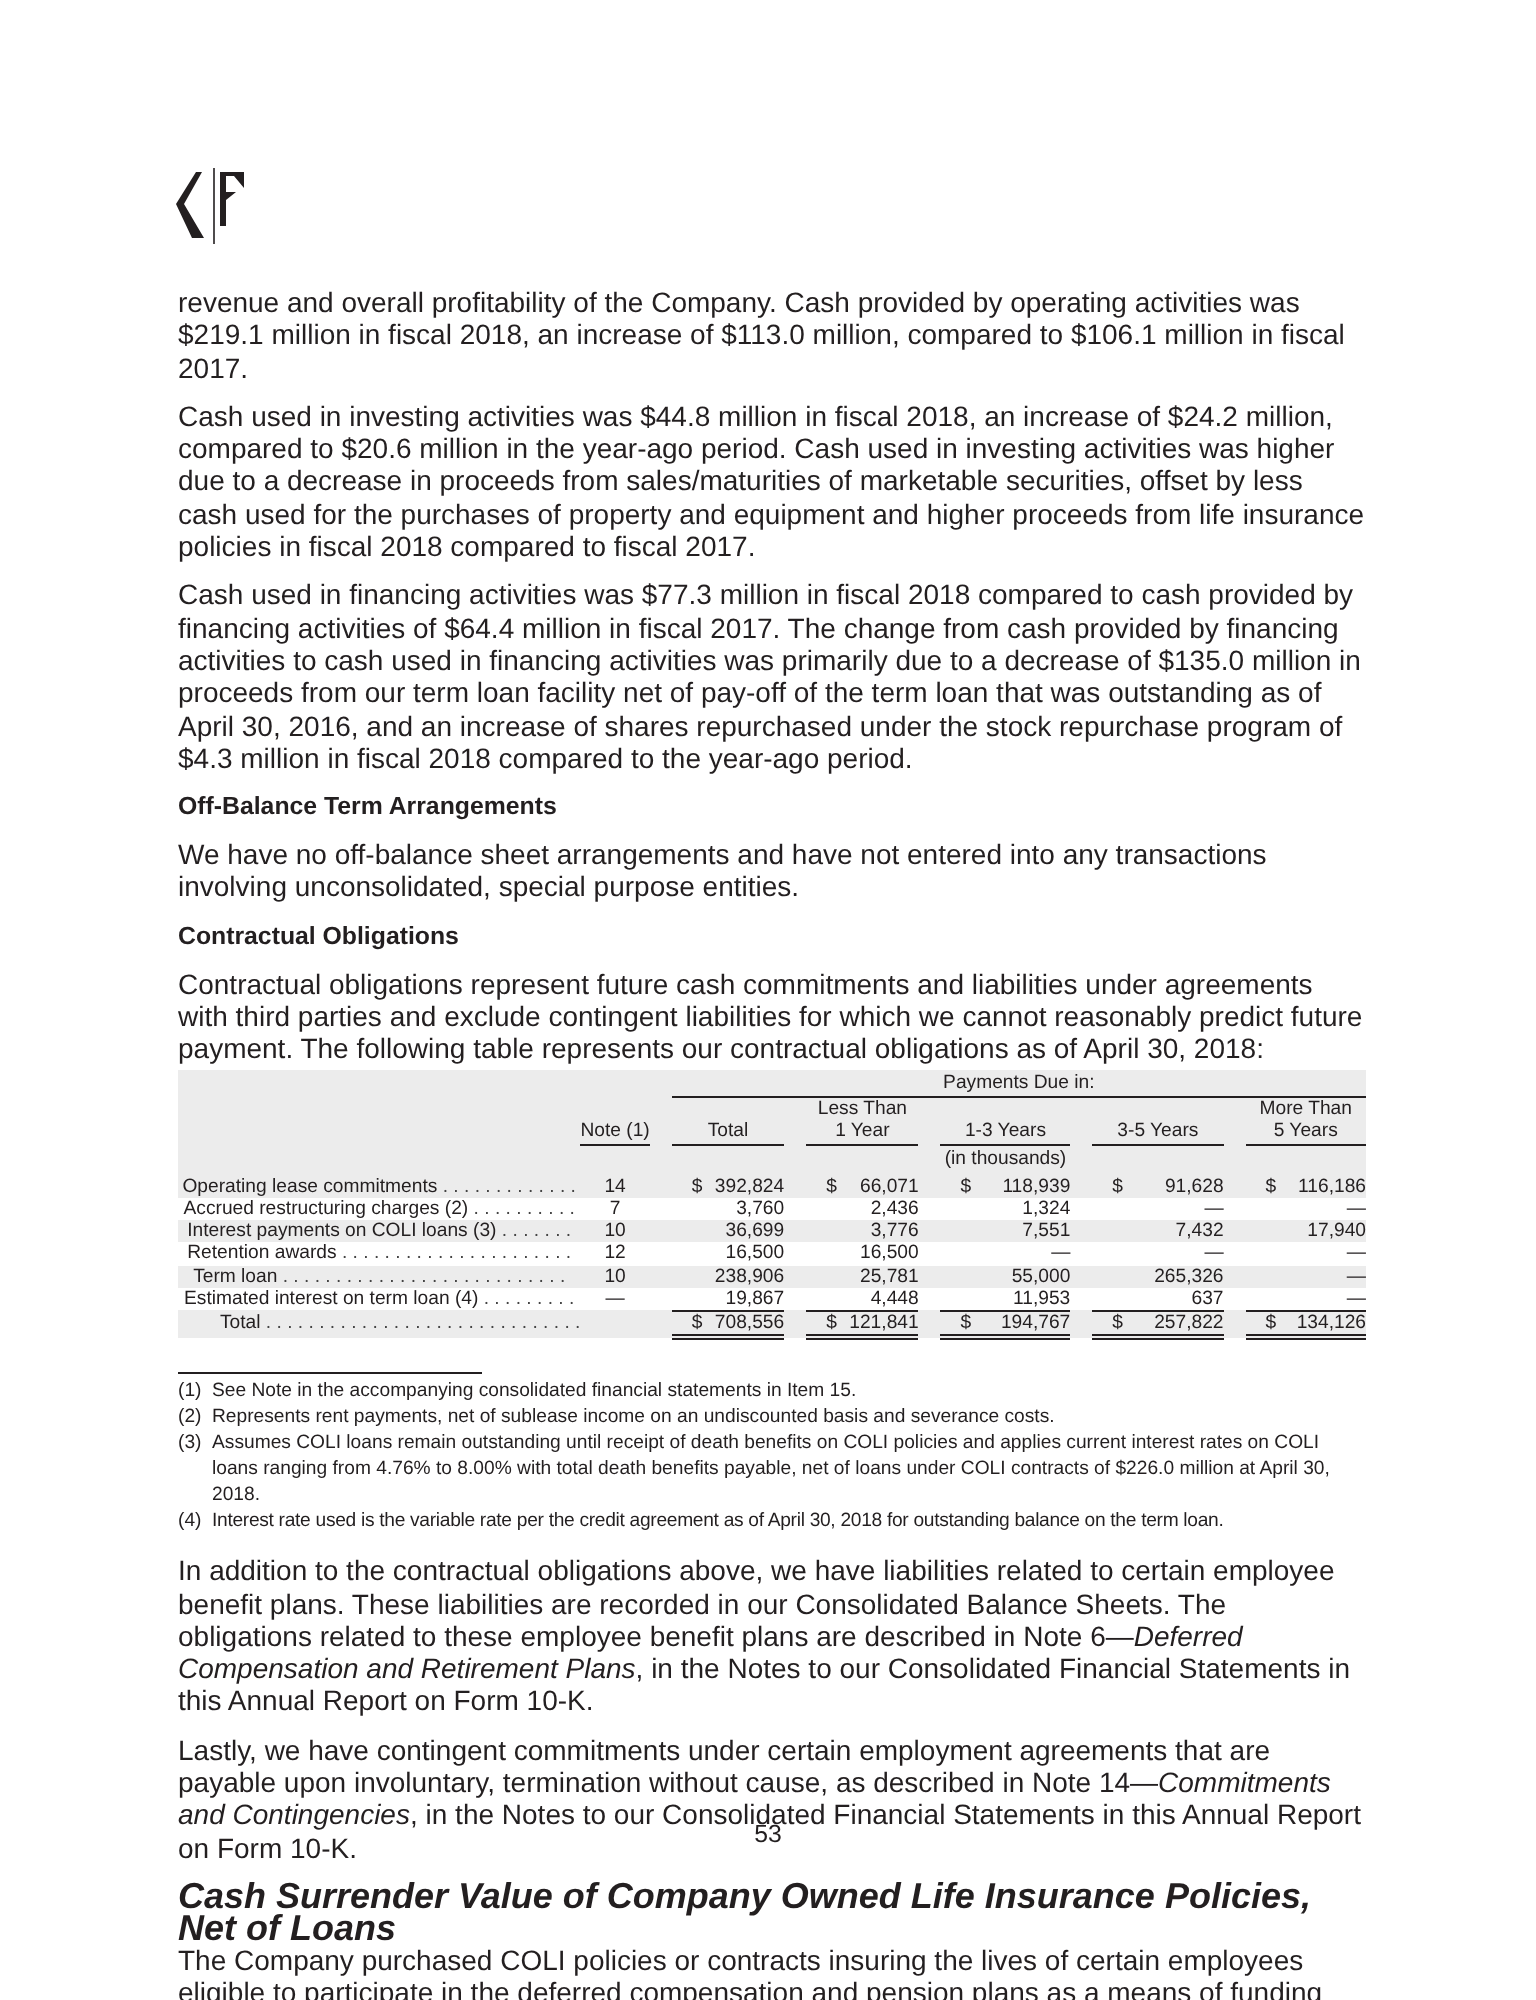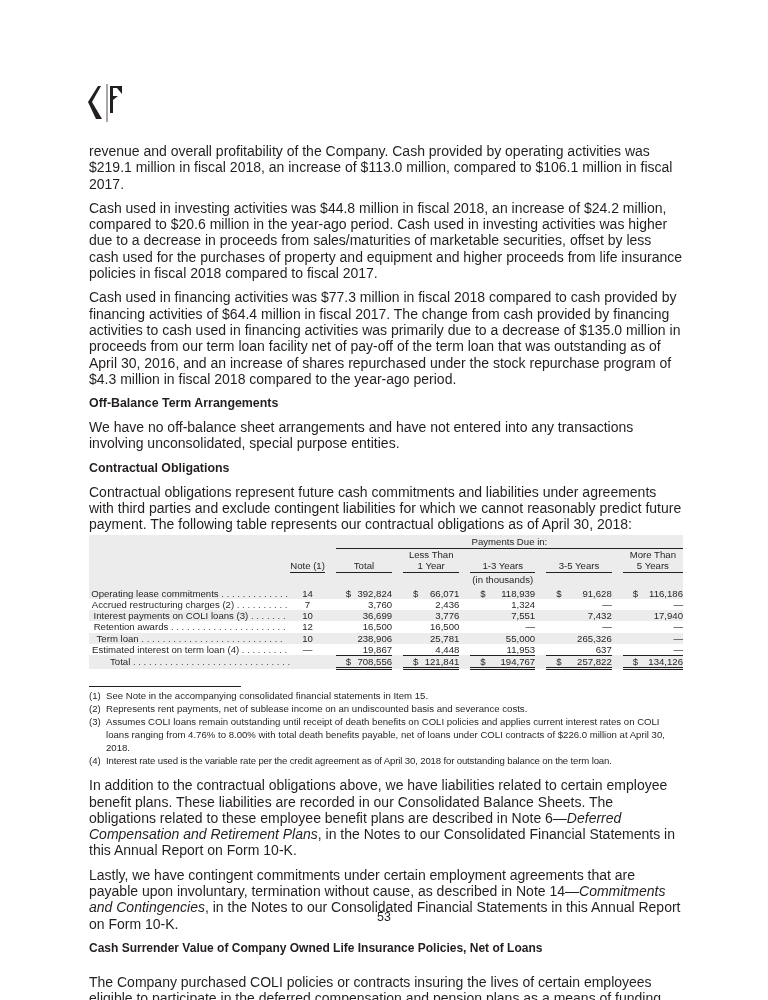--- a/index.html
+++ b/index.html
@@ -2,21 +2,21 @@
 <html><head>
 <meta charset="utf-8">
 <style>
   html, body { margin: 0; padding: 0; background: #ffffff; }
   body { width: 768px; height: 1000px; position: relative; overflow: hidden;
          font-family: "Liberation Sans", sans-serif; color: #231f20; }
   .logo { position: absolute; left: 88px; top: 83px; width: 50px; height: 40px; }
   .content { position: absolute; left: 89px; top: 143px; width: 594px; }
   p.para { margin: 0 0 8px 0; font-size: 14px; line-height: 16.3px; }
   .h-bold { margin: 0 0 8px 0; font-size: 12.4px; line-height: 16px; font-weight: bold; }
-  .h-bolditalic { margin: 0 0 18px 0; font-size: 12px; line-height: 16px; font-weight: bold; }
+  .h-bolditalic { margin: 0 0 0 0; font-size: 18px; line-height: 16px; font-weight: bold; font-style: italic; }
   em { font-style: italic; }
 
   table.obl { width: 594px; border-collapse: collapse; font-size: 9.6px; line-height: 11.2px; margin-top: 2px; }
   table.obl td { padding: 0; white-space: nowrap; }
   .hdr-band td { background: #ececec; }
   .shade td { background: #ececec; }
   .lbl { text-align: center; }
   .dots { color: #444; }
   .num { text-align: right; }
   .dollar { text-align: left; padding-left: 10px !important; }

